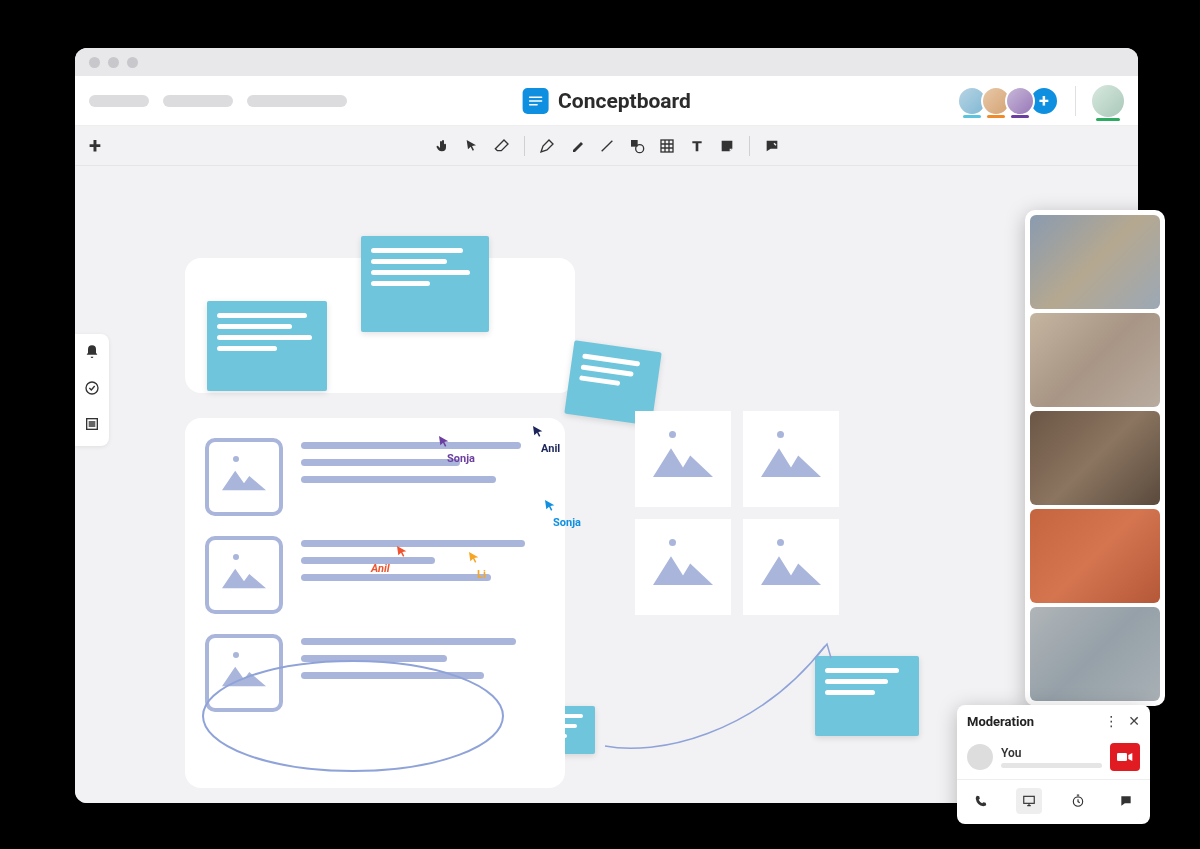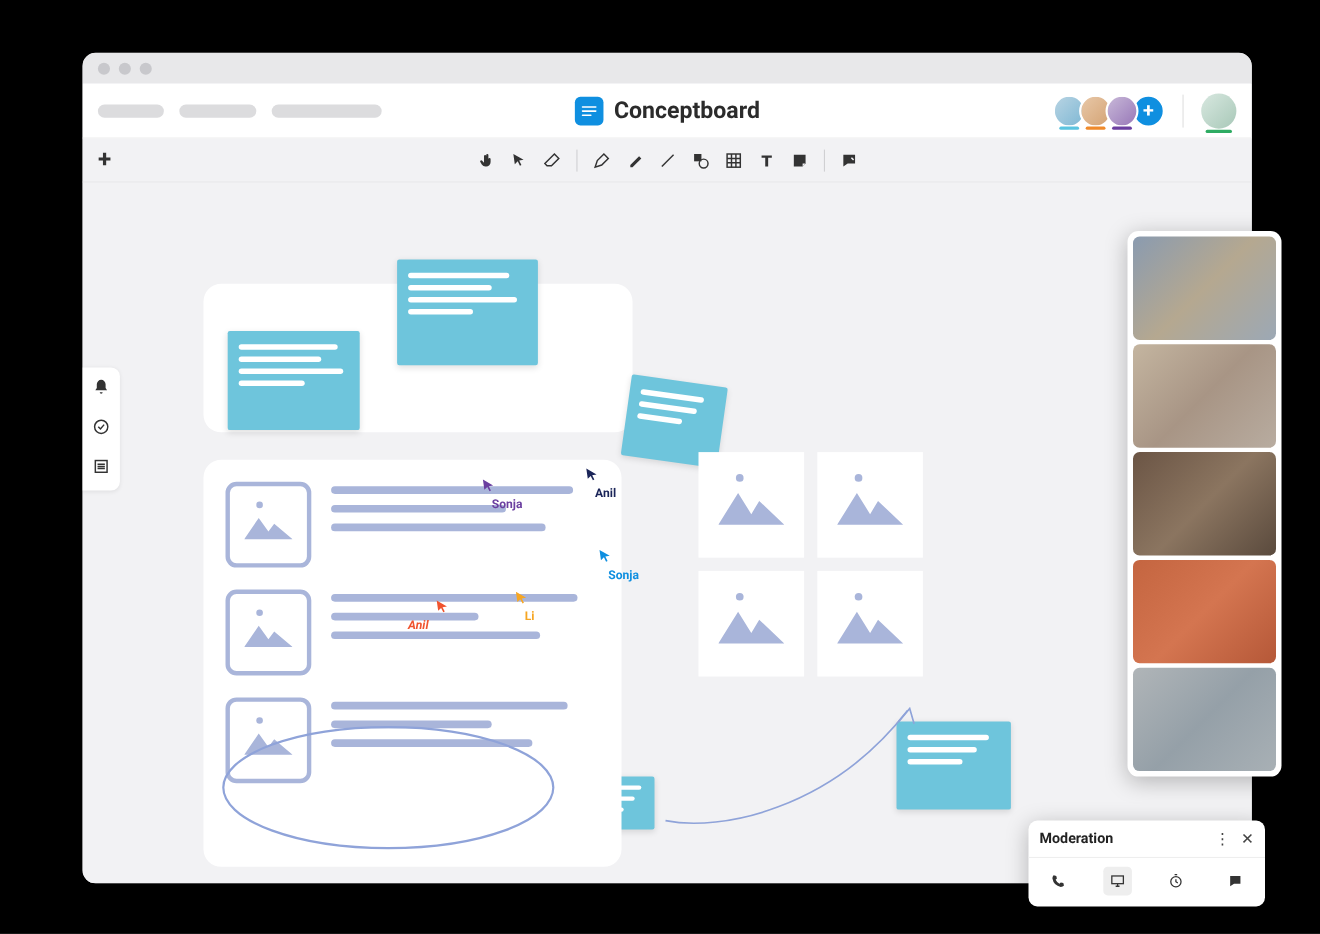--- a/index.html
+++ b/index.html
@@ -59,21 +59,21 @@
   .arrow-path path{fill:none;stroke:#8fa3d9;stroke-width:1.5;}
   .bottom-bar { position:absolute; left:14px; bottom:14px; background:#fff; border-radius:6px; box-shadow:0 1px 4px rgba(0,0,0,.1); display:flex; align-items:center; padding:6px 10px; gap:12px; height:34px;}
   .bb-btn svg{width:16px;height:16px;fill:#333;}
   .bb-sep{width:1px;height:20px;background:#ddd;}
   .zoom-txt{font-size:12px;font-weight:600;color:#333;}
   .bb-btn{cursor:pointer;display:flex;}
   
   .video-panel { position:absolute; right:35px; top:210px; width:140px; background:#fff; border-radius:10px; box-shadow:0 4px 20px rgba(0,0,0,.25); padding:5px; display:flex; flex-direction:column; gap:4px; }
   .vp-tile { width:100%; height:94px; border-radius:6px; background:#888; background-size:cover; background-position:center; }
   
-  .mod-panel { position:absolute; right:50px; bottom:25px; width:215px; background:#fff; border-radius:8px; box-shadow:0 4px 20px rgba(0,0,0,.25); }
+  .mod-panel { position:absolute; right:50px; bottom:25px; width:193px; background:#fff; border-radius:8px; box-shadow:0 4px 20px rgba(0,0,0,.25); }
   .mod-head { display:flex; align-items:center; padding:8px 10px; }
   .mod-title { font-weight:700; font-size:13px; color:#222; }
   .mod-head-icons { margin-left:auto; display:flex; gap:10px; align-items:center;}
   .mod-head-icons span{cursor:pointer;font-size:14px;color:#444;}
   .mod-body { padding:6px 10px 8px; display:flex; align-items:center; gap:8px;}
   .mod-av { width:26px;height:26px;border-radius:50%;background:#ddd;}
   .mod-you-wrap{flex:1;}
   .mod-you{font-size:12px;font-weight:600;color:#333;}
   .mod-slider{height:5px;background:#e5e5e5;border-radius:3px;margin-top:3px;}
   .mod-rec{width:30px;height:28px;background:#e11b22;border-radius:4px;display:flex;align-items:center;justify-content:center;}
@@ -330,21 +330,21 @@
           <path d="M3 3l14 8-6 1 3 6-2 1-3-6-4 4z" fill="#1b2559"></path>
         </svg>
       <span class="cursor-label" style="color:#1b2559">Anil</span>
     </div>
     <div class="cursor" style="left:468px; top:332px;">
       <svg viewBox="0 0 24 24">
           <path d="M3 3l14 8-6 1 3 6-2 1-3-6-4 4z" fill="#0f8fe0"></path>
         </svg>
       <span class="cursor-label" style="color:#0f8fe0">Sonja</span>
     </div>
-    <div class="cursor" style="left:392px; top:370px;">
+    <div class="cursor" style="left:392px; top:384px;">
       <svg viewBox="0 0 24 24">
           <path d="M3 3l14 8-6 1 3 6-2 1-3-6-4 4z" fill="#f6a623"></path>
         </svg>
       <span class="cursor-label" style="color:#f6a623">Li</span>
     </div>
     <div class="cursor" style="left:320px; top:378px;">
       <svg viewBox="0 0 24 24">
           <path d="M3 3l14 8-6 1 3 6-2 1-3-6-4 4z" fill="#f0542f"></path>
         </svg>
       <span class="cursor-label" style="color:#f0542f; margin-left:-24px;font-style:italic;">Anil</span>
@@ -363,20 +363,33 @@
 </div>
 
 <div class="mod-panel">
   <div class="mod-head">
     <span class="mod-title">Moderation</span>
     <div class="mod-head-icons">
       <span>⋮</span>
       <span>✕</span>
     </div>
   </div>
+  <div class="mod-body">
+    <div class="mod-av"></div>
+    <div class="mod-you-wrap">
+      <div class="mod-you">You</div>
+      <div class="mod-slider"></div>
+    </div>
+    <div class="mod-rec">
+      <svg viewBox="0 0 24 16">
+          <rect x="0" y="2" width="15" height="12" rx="2"></rect>
+          <path d="M17 5l6-3v12l-6-3z"></path>
+        </svg>
+    </div>
+  </div>
   <div class="mod-foot">
     <div class="mf-btn">
         <svg viewBox="0 0 24 24">
           <path d="M5 3l4 1 1 4-2 2a12 12 0 006 6l2-2 4 1 1 4c-1 1-3 2-5 2A16 16 0 013 8c0-2 1-4 2-5z"></path>
         </svg>
       </div>
     <div class="mf-btn active">
         <svg viewBox="0 0 24 24">
           <rect x="3" y="4" width="18" height="12" fill="none" stroke="#333" stroke-width="2"></rect>
           <path d="M9 20h6M12 16v4" stroke="#333" stroke-width="2"></path>

